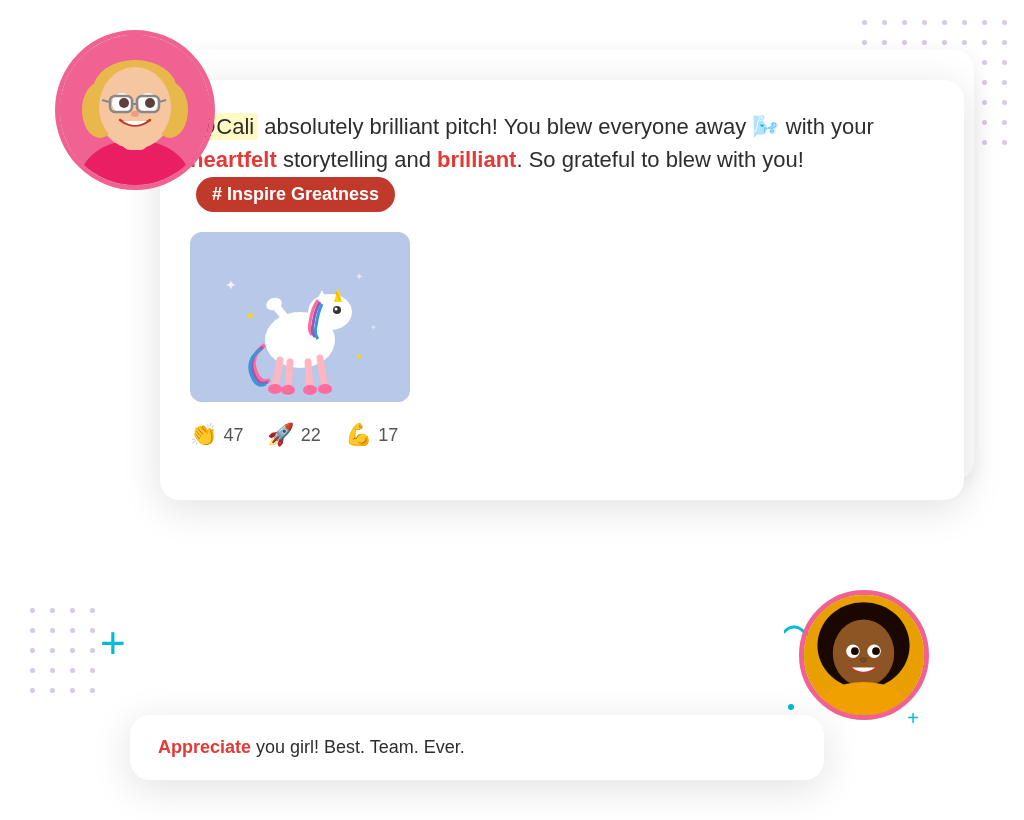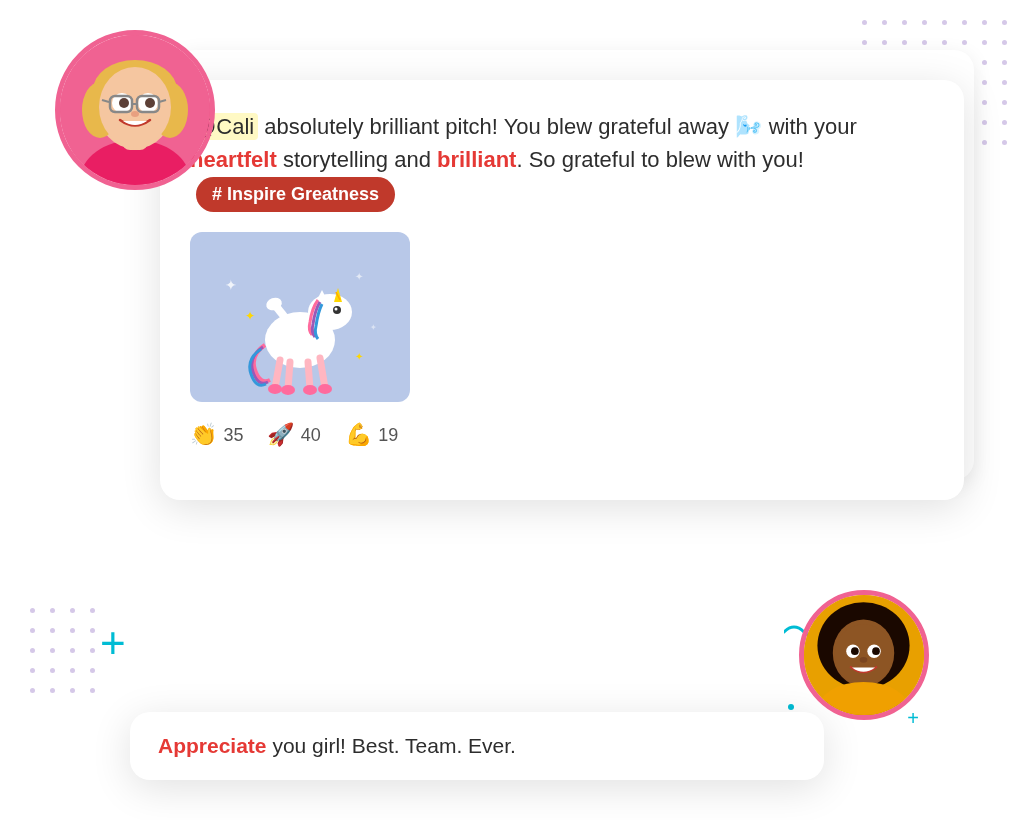--- a/index.html
+++ b/index.html
@@ -199,21 +199,21 @@
       font-size: 22px;
     }
 
     
     .reply-card {
       bottom: 40px;
       left: 130px;
       right: 200px;
       padding: 22px 28px;
       z-index: 6;
-      font-size: 21px;
+      font-size: 18px;
       color: #2d2d2d;
     }
 
     
     .wavy-svg {
       position: absolute;
       bottom: 178px;
       right: 180px;
     }
   </style>
@@ -380,21 +380,21 @@
 
         <ellipse cx="62" cy="120" rx="48" ry="30" fill="#f0a000"></ellipse>
       </svg>
     </div>
   </div>
 
   <div style="position:absolute; top:50px; left:175px; right:50px; height:430px; background:white; border-radius:20px; box-shadow:0 4px 20px rgba(0,0,0,0.08); z-index:3;"></div>
 
   <div class="card main-card">
     <p class="main-card-text">
-      <span class="mention">@Cali</span><span> absolutely brilliant pitch! You blew grateful away 🌬️ with your </span><span class="highlight-red">heartfelt</span><span> storytelling and </span><span class="highlight-red">brilliant</span><span>. So grateful to blew with you!</span>
+      <span class="mention">@Cali</span><span> absolutely brilliant pitch! You blew everyone away 🌬️ with your </span><span class="highlight-red">heartfelt</span><span> storytelling and </span><span class="highlight-red">brilliant</span><span>. So grateful to blew with you!</span>
       <span class="hashtag-badge"># Inspire Greatness</span>
     </p>
 
     <div class="unicorn-box">
       <svg width="200" height="155" viewBox="0 0 200 155" xmlns="http://www.w3.org/2000/svg">
 
         <rect width="200" height="155" fill="#b8c8e8" rx="8"></rect>
 
         <text x="25" y="50" font-size="14" fill="white" opacity="0.8">✦</text>
         <text x="155" y="40" font-size="10" fill="white" opacity="0.6">✦</text>
@@ -437,29 +437,29 @@
         <path d="M61,109 Q46,119 51,134 Q56,149 66,144" stroke="#3498db" stroke-width="3" fill="none"></path>
 
         <text x="45" y="80" font-size="12" fill="#ffd700">✦</text>
         <text x="155" y="120" font-size="10" fill="#ffd700">✦</text>
       </svg>
     </div>
 
     <div class="reactions">
       <div class="reaction-item">
         <span class="reaction-emoji">👏</span>
-        <span>35</span>
+        <span>47</span>
       </div>
       <div class="reaction-item">
         <span class="reaction-emoji">🚀</span>
-        <span>40</span>
+        <span>22</span>
       </div>
       <div class="reaction-item">
         <span class="reaction-emoji">💪</span>
-        <span>19</span>
+        <span>17</span>
       </div>
     </div>
   </div>
 
   <div class="card reply-card">
     <span class="highlight-red">Appreciate</span><span> you girl! Best. Team. Ever.</span>
   </div>
 
 </div>
 

